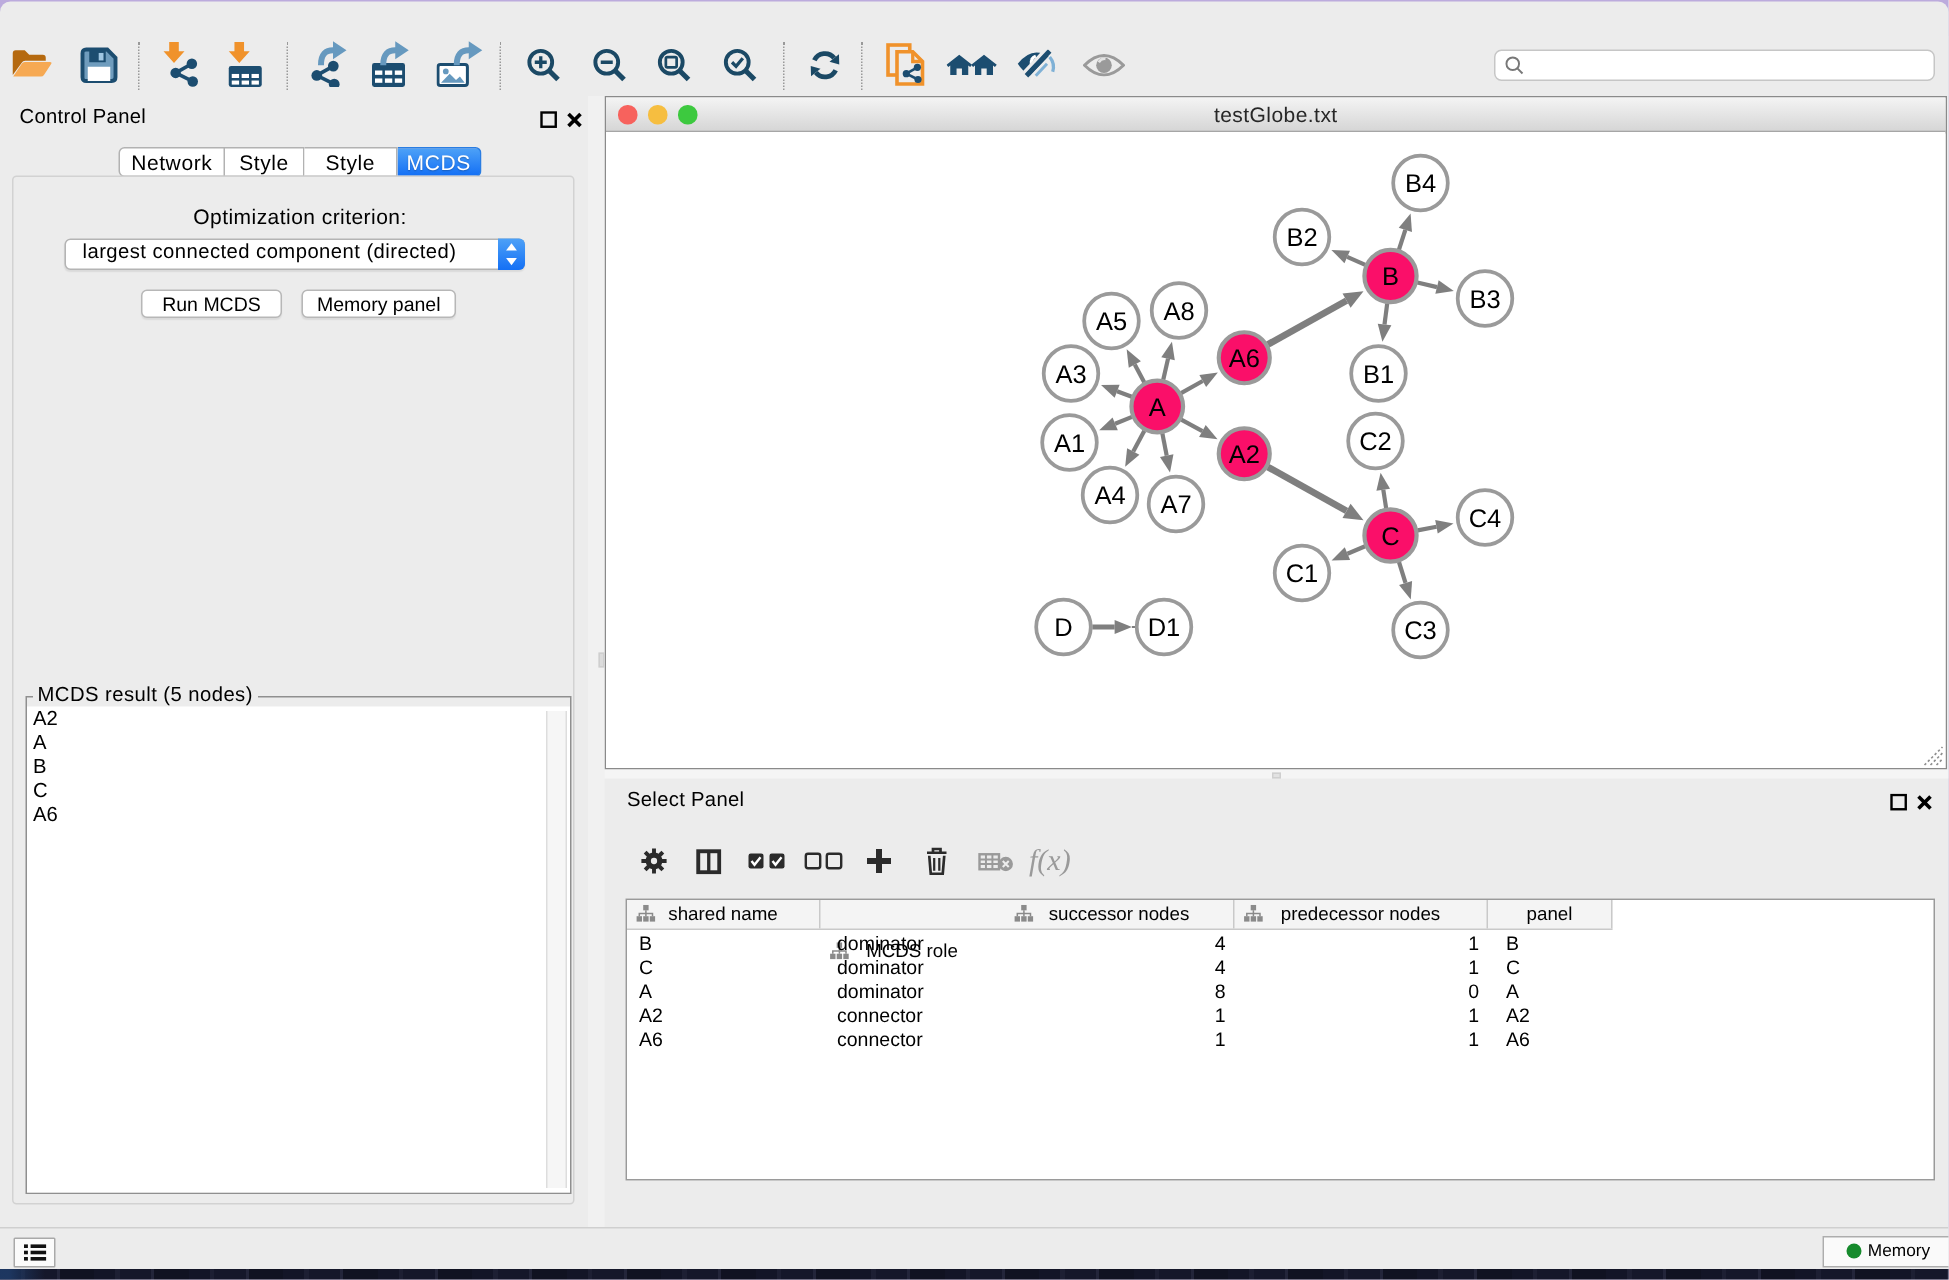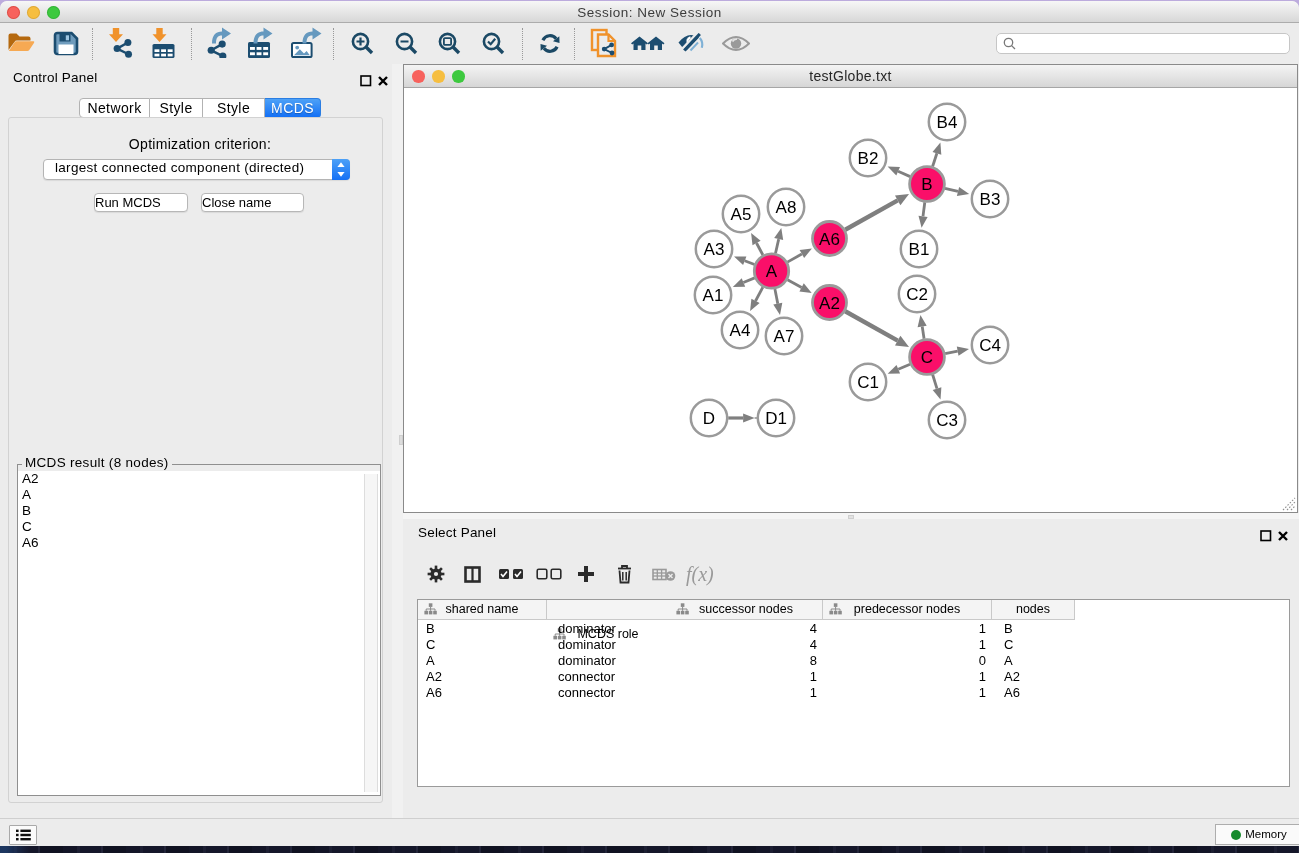--- a/index.html
+++ b/index.html
@@ -19,21 +19,21 @@
 .wb { position:absolute; color:#000; }
 .tabrow { position:absolute; display:flex; font-size:13.5px; letter-spacing:0.4px; }
 .tab { height:20px; line-height:19px; font-size:inherit; text-align:center; background:#fff; border:1px solid #b2b2b2; border-left:none; color:#000; }
 .tab.first { border-left:1px solid #b2b2b2; border-radius:4px 0 0 4px; }
 .tab.last { border-radius:0 4px 4px 0; }
 .tab.sel { background:linear-gradient(#4da1f7,#1470f5); color:#fff; border-color:#2a7de2; text-shadow:0 1px 1px rgba(0,0,0,0.25); }
 #cp-inner { position:absolute; left:8px; top:116px; width:375px; height:686px; background:#ececec; border:1px solid #d2d2d2; border-radius:3px; }
 #opt-label { position:absolute; left:0px; top:135px; width:400px; text-align:center; font-size:14px; letter-spacing:0.3px; color:#000; }
 #combo { position:absolute; left:43px; top:158px; width:307px; height:21px; background:#fff; border:1px solid #b4b4b4; border-radius:4px; font-size:13.5px; letter-spacing:0.3px; line-height:16px; padding-left:11px; box-shadow:0 1px 1px rgba(0,0,0,0.08); }
 #combo-step { position:absolute; right:-1px; top:-1px; width:18px; height:21px; background:linear-gradient(#4da1f7,#1470f5); border-radius:0 4px 4px 0; }
-.btn { position:absolute; height:19px; background:#fff; border:1px solid #b7b7b7; border-radius:4px; font-size:13px; line-height:17px; box-shadow:0 1px 1px rgba(0,0,0,0.08); }
+.btn { position:absolute; height:19px; background:#fff; border:1px solid #b7b7b7; border-radius:4px; font-size:13px; text-align:center; line-height:17px; box-shadow:0 1px 1px rgba(0,0,0,0.08); }
 #fs-border { position:absolute; left:17px; top:463px; width:364px; height:332px; border:1px solid #8f8f8f; }
 #fs-legend { position:absolute; left:22px; top:454px; background:#ececec; padding:0 3px; font-size:13.5px; letter-spacing:0.3px; color:#000; }
 #listbox { position:absolute; left:18px; top:470px; width:362px; height:324px; background:#fff; font-size:13.5px; }
 #listbox .li { padding-left:4px; height:16px; line-height:15px; }
 #lb-scroll { position:absolute; right:2px; top:3px; width:14px; height:318px; background:#f6f6f6; border-left:1px solid #ddd; border-right:1px solid #ddd; }
 
 #netwin { position:absolute; left:403px; top:63px; width:895px; height:449px; background:#fff; border:1px solid #8a8a8a; }
 #netbar { position:absolute; left:0; top:0; width:893px; height:23px; background:linear-gradient(#f4f4f4,#d6d6d6); border-bottom:1px solid #a6a6a6; }
 .ntl { position:absolute; top:5px; width:12.5px; height:12.5px; border-radius:50%; }
 #net-title { position:absolute; left:0; top:3px; width:100%; text-align:center; font-size:14px; letter-spacing:0.3px; color:#272727; }
@@ -50,26 +50,20 @@
 #statusbar { position:absolute; left:0; top:817px; width:1299px; height:29px; background:#ececec; border-top:1px solid #cfcfcf; }
 #menu-btn { position:absolute; left:9px; top:6px; width:28px; height:20px; background:#fbfbfb; border:1px solid #a9a9a9; border-radius:1px; }
 #mem-btn { position:absolute; left:1215px; top:5px; width:88px; height:21px; background:#fafafa; border:1px solid #adadad; font-size:11.5px; line-height:19px; text-align:center; color:#000; }
 #mem-dot { display:inline-block; width:10px; height:10px; border-radius:50%; background:#168a2c; margin-right:4px; vertical-align:-1.5px; }
 svg text { font-family:"Liberation Sans", sans-serif; }
 </style>
 </head>
 <body>
 <div id="desktop"></div>
 <div id="win">
-  <div id="titlebar">
-    <div class="tl" style="left:7px; background:#f7625d; box-shadow:inset 0 0 0 1px rgba(200,60,50,.55);"></div>
-    <div class="tl" style="left:27px; background:#f6be40; box-shadow:inset 0 0 0 1px rgba(205,150,40,.55);"></div>
-    <div class="tl" style="left:47px; background:#3dc93f; box-shadow:inset 0 0 0 1px rgba(40,160,45,.55);"></div>
-    <div id="title-text">Session: New Session</div>
-  </div>
   <div id="toolbar">
 <svg class="ti" style="left:7px;top:8px;" width="28" height="20" viewBox="0 0 28 20">
         <path d="M1.5 18 L1.5 3.5 Q1.5 1.5 3.5 1.5 L9.5 1.5 L12.5 4.5 L21.5 4.5 Q23.5 4.5 23.5 6.5 L23.5 8.5 L9.8 8.5 Q8.2 8.5 7.5 9.9 Z" fill="#b5690f"></path>
 <path d="M1.8 19 L7.6 10.3 Q8.2 9.3 9.5 9.3 L26.3 9.3 Q27.8 9.3 27.1 10.7 L22.3 18 Q21.6 19 20.3 19 Z" fill="#f6a953"></path>
       </svg>
 <svg class="ti" style="left:53px;top:7px;" width="26" height="25" viewBox="0 0 26 25">
         <path d="M2 4.5 Q2 2 4.5 2 L18.5 2 L24 7.5 L24 20.5 Q24 23 21.5 23 L4.5 23 Q2 23 2 20.5 Z" fill="#6f9cbd" stroke="#1c4d70" stroke-width="2.6"></path>
 <rect x="6.5" y="3" width="11" height="7.5" fill="#1c4d70"></rect>
 <rect x="12.8" y="4.3" width="3.2" height="5" fill="#9fc6e2"></rect>
 <rect x="5.5" y="13.5" width="15" height="9.5" fill="#ffffff"></rect>
@@ -229,23 +223,23 @@
   </div>
   <div id="cp-inner"></div>
   <div id="opt-label">Optimization criterion:</div>
   <div id="combo">largest connected component (directed)
     <div id="combo-step"><svg width="18" height="21" viewBox="0 0 18 21">
           <path d="M9 3.2 L12.6 8 L5.4 8 Z" fill="#fff"></path>
           <path d="M9 17.8 L12.6 13 L5.4 13 Z" fill="#fff"></path>
         </svg></div>
   </div>
   <div class="btn" style="left:94px; top:192px; width:94px;">Run MCDS</div>
-  <div class="btn" style="left:201px; top:192px; width:103px;">Close name</div>
+  <div class="btn" style="left:201px; top:192px; width:103px;">Memory panel</div>
   <div id="fs-border"></div>
-  <div id="fs-legend">MCDS result (8 nodes)</div>
+  <div id="fs-legend">MCDS result (5 nodes)</div>
   <div id="listbox">
     <div class="li">A2</div>
       <div class="li">A</div>
       <div class="li">B</div>
       <div class="li">C</div>
       <div class="li">A6</div>
     <div id="lb-scroll"></div>
   </div>
 
   <div id="netwin">
@@ -461,21 +455,21 @@
             <g fill="#8a8a8a">
               <rect x="4.8" y="0.3" width="3.6" height="3.6"></rect>
               <rect x="0.4" y="7.8" width="3.6" height="3.6"></rect>
               <rect x="4.8" y="7.8" width="3.6" height="3.6"></rect>
               <rect x="9.2" y="7.8" width="3.6" height="3.6"></rect>
             </g>
             <g stroke="#8a8a8a" stroke-width="1" fill="none">
               <path d="M6.6 3.9 L6.6 6 M2.2 7.8 L2.2 6 L11 6 L11 7.8 M6.6 6 L6.6 7.8"></path>
             </g>
           </svg>predecessor nodes</div>
-<div class="th" style="width:83px;">nodes</div>
+<div class="th" style="width:83px;">panel</div>
 </div>
 <div class="trow" style="top:21px;">
         <span class="tc" style="left:8px;">B</span>
         <span class="tc" style="left:140px;">dominator</span>
         <span class="tc" style="left:385px;width:14px;text-align:right;">4</span>
         <span class="tc" style="left:554px;width:14px;text-align:right;">1</span>
         <span class="tc" style="left:586px;">B</span>
       </div>
 <div class="trow" style="top:37px;">
         <span class="tc" style="left:8px;">C</span>

